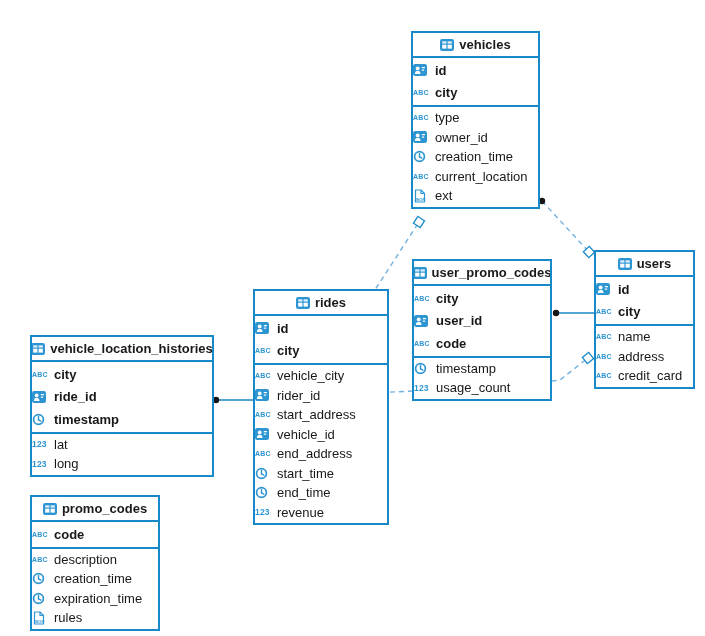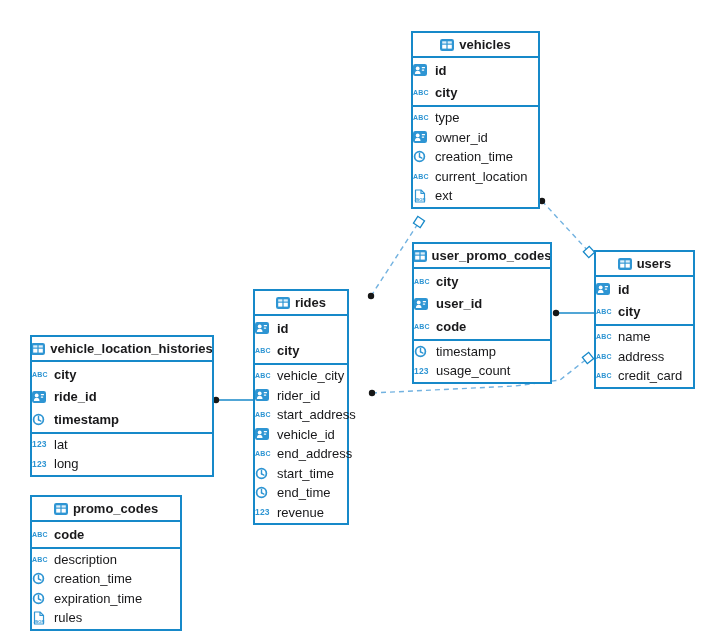--- a/index.html
+++ b/index.html
@@ -127,21 +127,21 @@
             <svg width="13" height="14" viewBox="0 0 13 14">
               <path d="M2.5 1 H8 L11.5 4.5 V13 H2.5 Z" fill="#fff" stroke="#2e95d3" stroke-width="1.2" stroke-linejoin="round"></path>
               <path d="M8 1 V4.5 H11.5" fill="none" stroke="#2e95d3" stroke-width="1.2" stroke-linejoin="round"></path>
               <text x="1.4" y="11.8" font-size="4" font-weight="bold" fill="#2e95d3" font-family="Liberation Sans, sans-serif">JSON</text>
             </svg>
           </span>
           <span class="fname">ext</span>
         </div>
       </div>
     </div>
-    <div class="tbl" style="left: 412px; top: 242px; width: 140px;">
+    <div class="tbl" style="left: 412px; top: 259px; width: 140px;">
       <div class="tbl-header">
         <span class="ficon">
           <svg width="14" height="12" viewBox="0 0 14 12">
             <rect width="14" height="12" rx="2.2" fill="#2e95d3"></rect>
             <rect x="2.2" y="2.3" width="4.2" height="2.3" fill="#ddeffa"></rect>
             <rect x="7.6" y="2.3" width="4.2" height="2.3" fill="#ddeffa"></rect>
             <rect x="2.2" y="5.7" width="4.2" height="3.9" fill="#ffffff"></rect>
             <rect x="7.6" y="5.7" width="4.2" height="3.9" fill="#ffffff"></rect>
           </svg>
         </span>
@@ -239,21 +239,21 @@
           <span class="fname">address</span>
         </div>
         <div class="row">
           <span class="ficon">
             <span class="glyph-abc">ABC</span>
           </span>
           <span class="fname">credit_card</span>
         </div>
       </div>
     </div>
-    <div class="tbl" style="left: 253px; top: 289px; width: 96px;">
+    <div class="tbl" style="left: 253px; top: 289px; width: 136px;">
       <div class="tbl-header">
         <span class="ficon">
           <svg width="14" height="12" viewBox="0 0 14 12">
             <rect width="14" height="12" rx="2.2" fill="#2e95d3"></rect>
             <rect x="2.2" y="2.3" width="4.2" height="2.3" fill="#ddeffa"></rect>
             <rect x="7.6" y="2.3" width="4.2" height="2.3" fill="#ddeffa"></rect>
             <rect x="2.2" y="5.7" width="4.2" height="3.9" fill="#ffffff"></rect>
             <rect x="7.6" y="5.7" width="4.2" height="3.9" fill="#ffffff"></rect>
           </svg>
         </span>
@@ -401,21 +401,21 @@
           <span class="fname">lat</span>
         </div>
         <div class="row">
           <span class="ficon">
             <span class="glyph-123">123</span>
           </span>
           <span class="fname">long</span>
         </div>
       </div>
     </div>
-    <div class="tbl" style="left: 30px; top: 495px; width: 152px; text-align: right;">
+    <div class="tbl" style="left: 30px; top: 495px; width: 130px; text-align: right;">
       <div class="tbl-header">
         <span class="ficon">
           <svg width="14" height="12" viewBox="0 0 14 12">
             <rect width="14" height="12" rx="2.2" fill="#2e95d3"></rect>
             <rect x="2.2" y="2.3" width="4.2" height="2.3" fill="#ddeffa"></rect>
             <rect x="7.6" y="2.3" width="4.2" height="2.3" fill="#ddeffa"></rect>
             <rect x="2.2" y="5.7" width="4.2" height="3.9" fill="#ffffff"></rect>
             <rect x="7.6" y="5.7" width="4.2" height="3.9" fill="#ffffff"></rect>
           </svg>
         </span>

